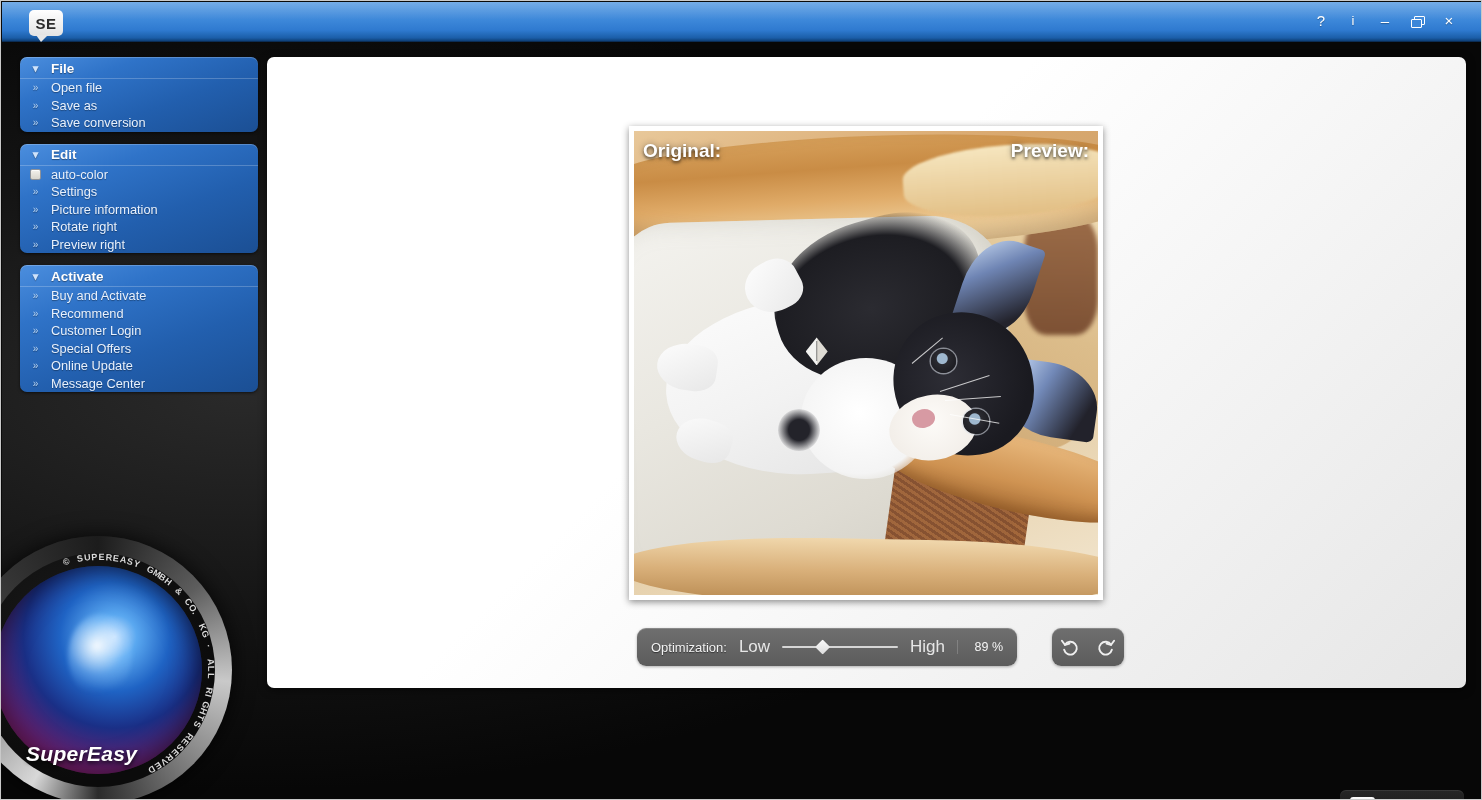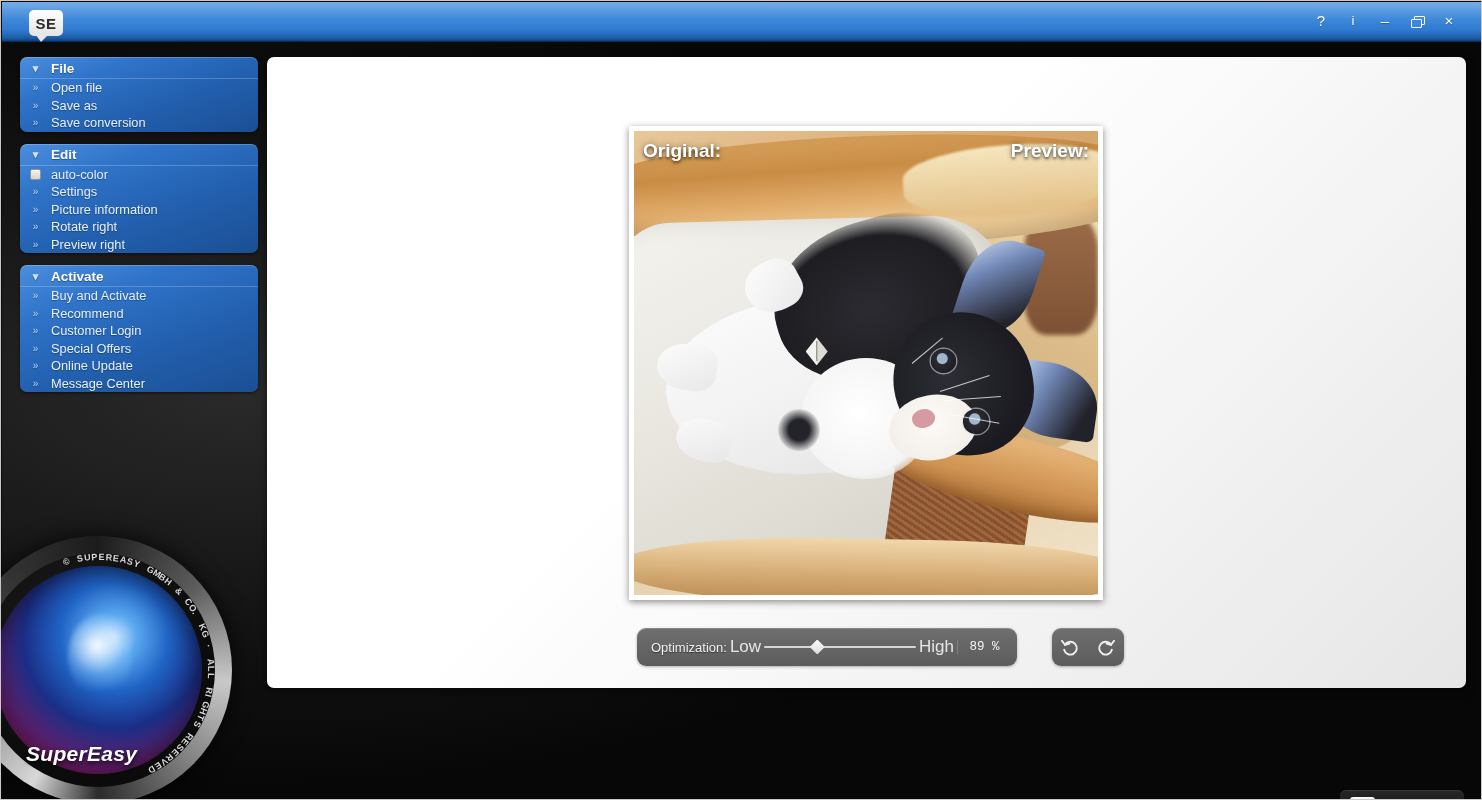--- a/index.html
+++ b/index.html
@@ -247,35 +247,35 @@
   }
   .split-handle .bar {
     position: absolute; left: 50%; top: 4px; width: 1.5px; height: calc(100% - 8px);
     background: #7b7b78; transform: translateX(-50%);
   }
 
   
   .optbar {
     position: absolute; left: 370px; top: 571px; width: 380px; height: 38px;
     background: linear-gradient(180deg,#6f6f6f,#5c5c5c);
-    border-radius: 9px; display: flex; align-items: center; padding: 0 14px; gap: 3px;
+    border-radius: 9px; display: flex; align-items: center; padding: 0 14px; gap: 12px;
     box-shadow: inset 0 1px 0 rgba(255,255,255,.18), 0 1px 3px rgba(0,0,0,.3);
   }
   .optbar .olabel { color: #f2f2f2; font-size: 13px; text-shadow: 0 1px 1px rgba(0,0,0,.5); }
   .optbar .oend { color: #e6e6e6; font-size: 17px; }
   .slider { position: relative; flex: 1; height: 18px; display: flex; align-items: center; cursor: pointer; }
   .slider .track { width: 100%; height: 2px; background: #d6d6d6; border-radius: 2px; }
   .slider .knob {
     position: absolute; left: 35%; top: 50%; transform: translate(-50%,-50%);
     width: 15px; height: 15px; background: linear-gradient(180deg,#fbfbfb,#dcdcdc);
     clip-path: polygon(50% 0, 100% 50%, 50% 100%, 0 50%);
   }
   .optbar .oval {
-    color: #f4f4f4; font-size: 12.5px; width: 46px; text-align: center;
-    border-left: 1px solid rgba(255,255,255,.18); padding-left: 8px; font-family: Liberation Mono, monospace;
+    color: #f4f4f4; font-size: 12.5px; width: 46px; text-align: right;
+    border-left: 1px solid rgba(255,255,255,.18); padding-left: 8px;
   }
 
   .urbtns {
     position: absolute; left: 785px; top: 571px; width: 72px; height: 38px;
     background: linear-gradient(180deg,#6f6f6f,#5c5c5c); border-radius: 9px;
     display: flex; align-items: center; justify-content: space-around;
     box-shadow: inset 0 1px 0 rgba(255,255,255,.18), 0 1px 3px rgba(0,0,0,.3);
   }
   .urbtn { width: 26px; height: 26px; cursor: pointer; display:flex; align-items:center; justify-content:center; }
 

